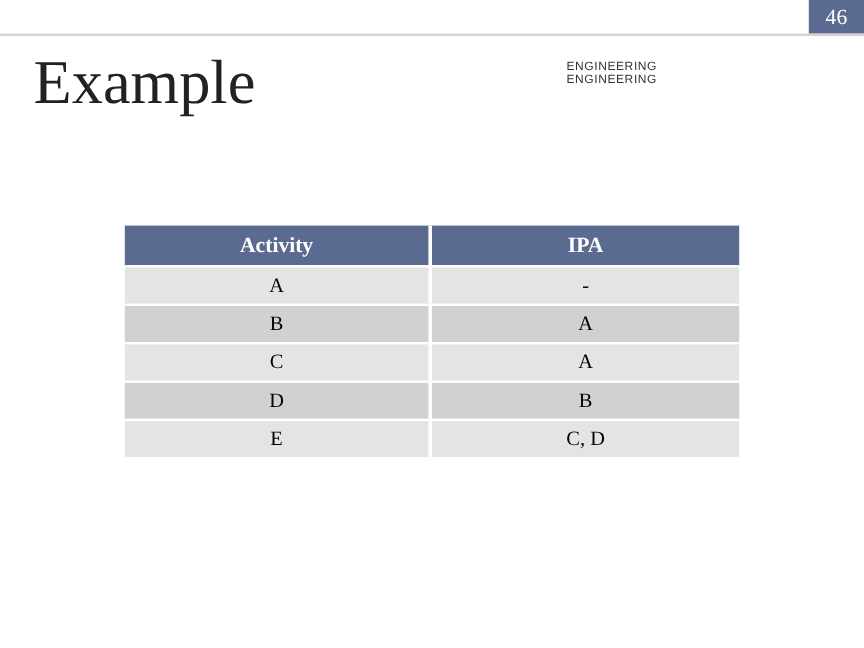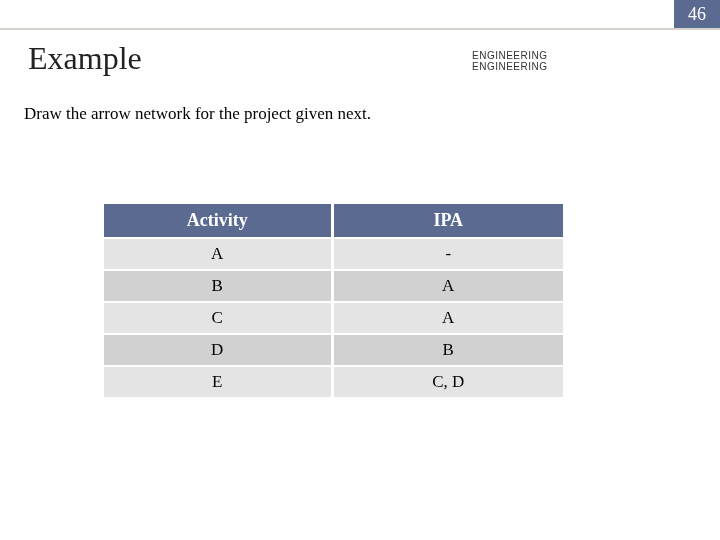--- a/index.html
+++ b/index.html
@@ -1,23 +1,23 @@
 <!DOCTYPE html>
 <html><head>
 <meta charset="utf-8">
 <style>
   * { box-sizing: border-box; margin: 0; padding: 0; }
   html, body { width: 720px; height: 540px; background: #fff; font-family: Georgia, "Times New Roman", serif; color: #000; }
   .slide { position: relative; width: 720px; height: 540px; }
   .pagenum-bar { position: absolute; top: 0; right: 0; width: 46px; height: 28px; background: #5a6a90; color: #fff; text-align: center; line-height: 28px; font-size: 18px; font-family: Georgia, serif; }
   .top-rule { position: absolute; top: 28px; left: 0; right: 0; height: 2px; background: #d5d2cd; }
-  .title { position: absolute; top: 40px; left: 28px; font-size: 32px; font-weight: 400; color: #222; }
+  .title { position: absolute; top: 40px; left: 28px; font-size: 52px; font-weight: 400; color: #222; }
   .dept { position: absolute; top: 50px; left: 472px; font-size: 10px; line-height: 11px; letter-spacing: 0.5px; font-family: "Trebuchet MS", Arial, sans-serif; color: #333; }
   .subtitle { position: absolute; top: 104px; left: 24px; font-size: 17px; color: #000; }
-  .table-wrap { position: absolute; top: 204px; left: 104px; width: 459px; }
+  .table-wrap { position: absolute; top: 188px; left: 104px; width: 512px; }
   table { width: 100%; border-collapse: separate; border-spacing: 0; }
   th { background: #5a6a90; color: #fff; font-weight: bold; font-size: 18px; padding: 6px 0; text-align: center; font-family: Georgia, serif; }
   td { font-size: 17px; padding: 5px 0; text-align: center; font-family: Georgia, serif; color: #000; }
   tr.band-a td { background: #e4e4e4; }
   tr.band-b td { background: #d1d1d1; }
   th, td { width: 50%; }
   th:first-child, td:first-child { border-right: 3px solid #fff; }
   tr td { border-top: 2px solid #fff; }
 </style>
 </head>
@@ -27,21 +27,20 @@
   <div class="pagenum-bar">46</div>
   <div class="top-rule"></div>
 
   <div class="title">Example</div>
 
   <div class="dept">
     <span>ENGINEERING</span><br>
     <span>ENGINEERING</span>
   </div>
 
-  <div class="subtitle">Draw the arrow network for the project given next.</div>
 
   <div class="table-wrap">
     <table>
       <thead>
         <tr>
           <th>Activity</th>
           <th>IPA</th>
         </tr>
       </thead>
       <tbody>

